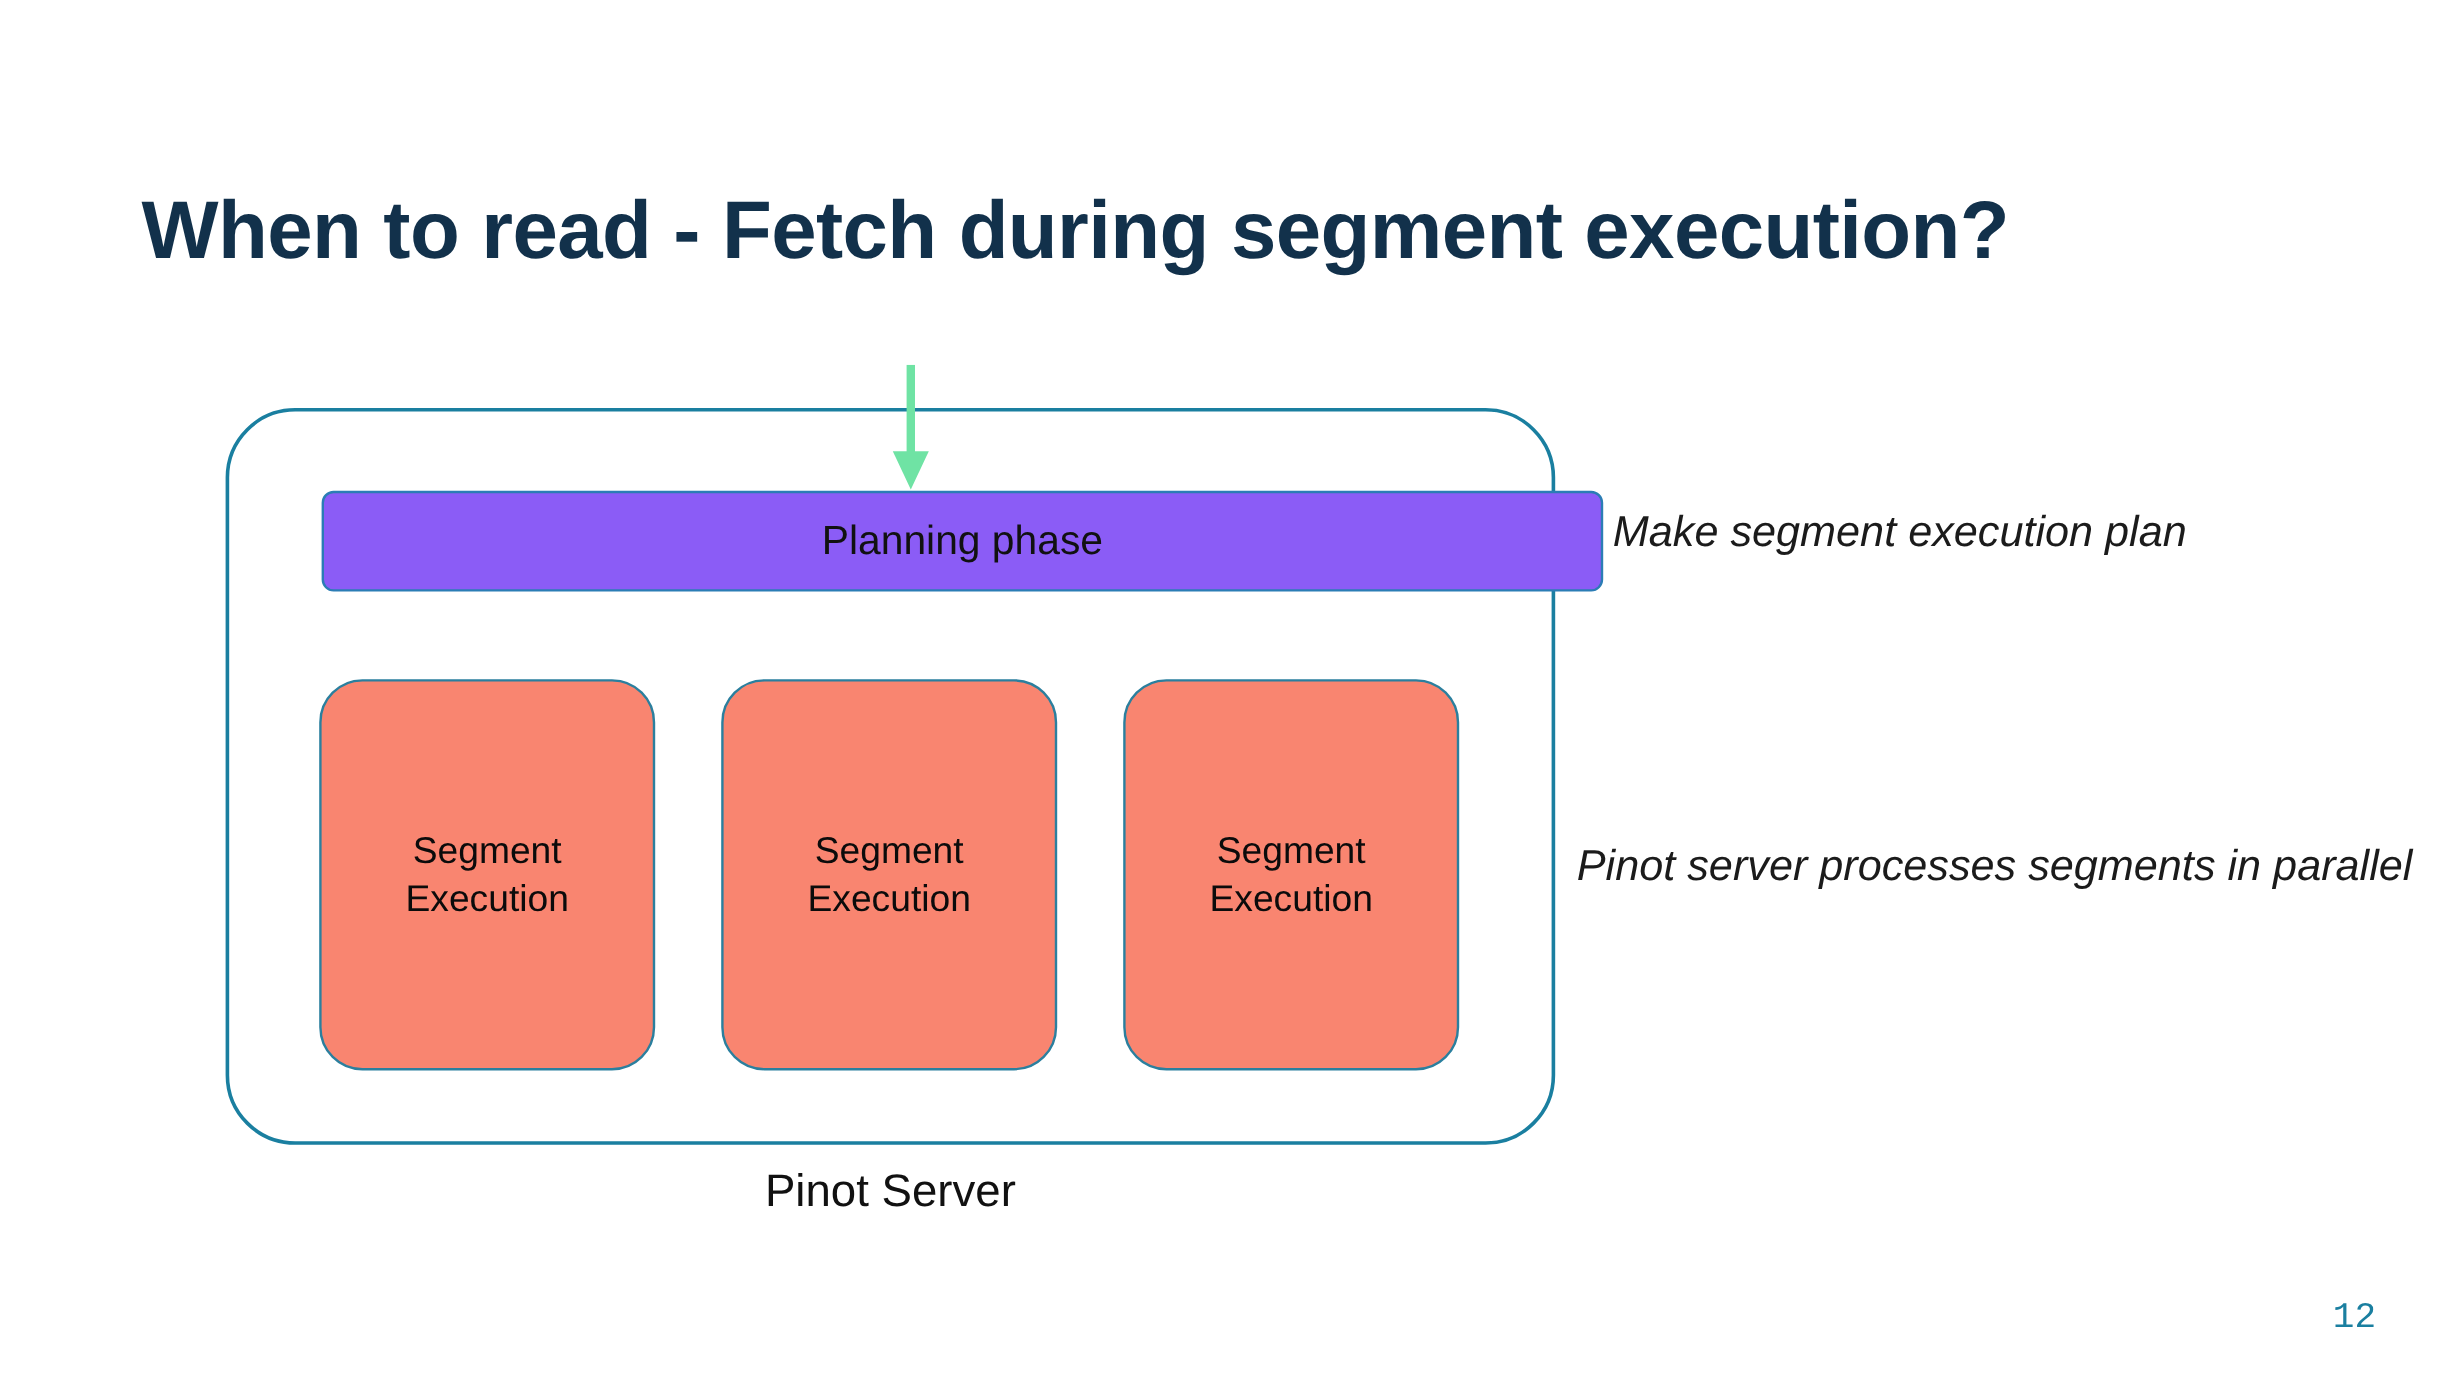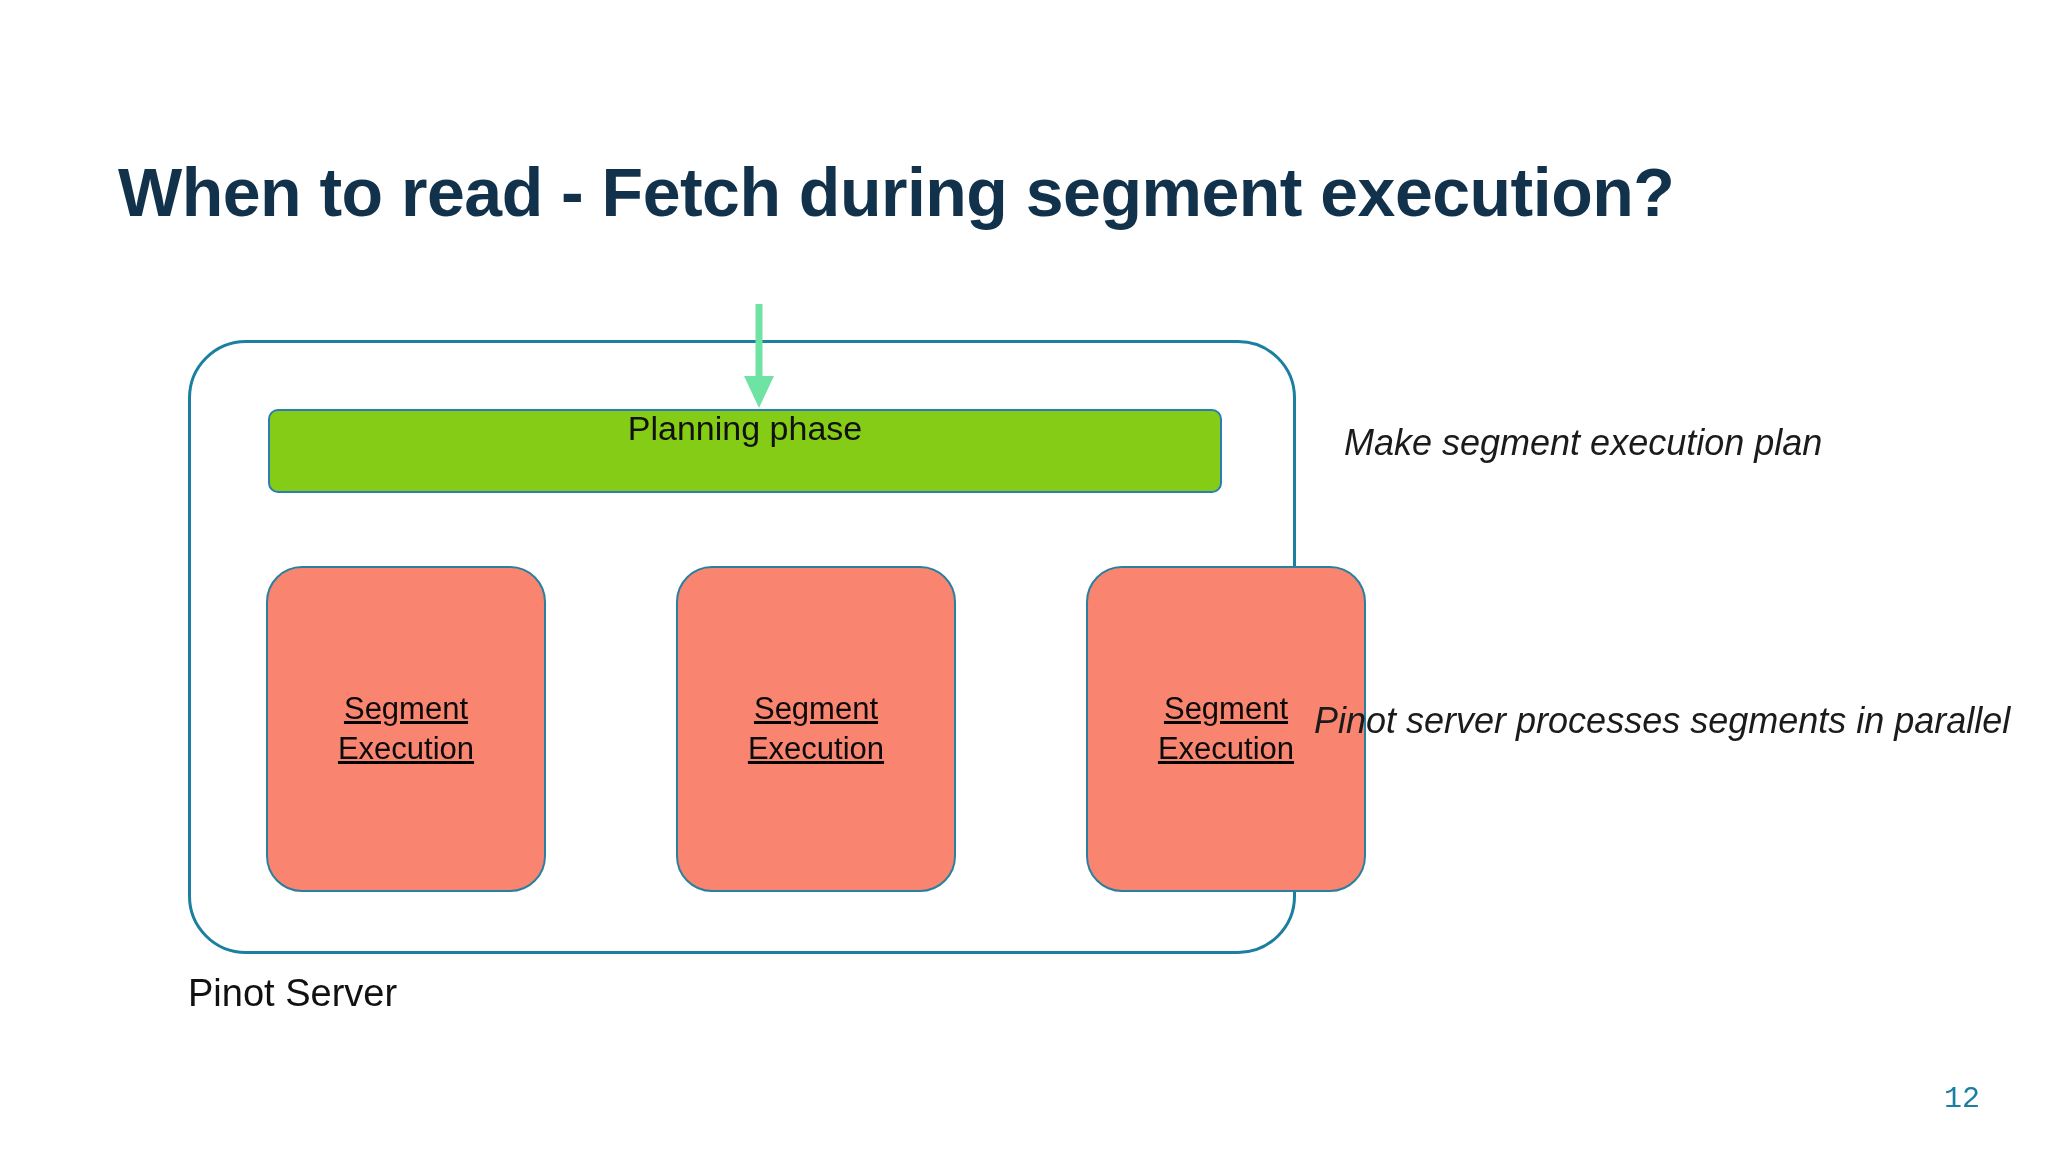--- a/index.html
+++ b/index.html
@@ -67,46 +67,46 @@
     width: 48px;
     height: 106px;
     overflow: visible;
   }
 
   
   #planning-phase-box {
     position: absolute;
     left: 268px;
     top: 409px;
-    width: 954px;
+    width: 1068px;
     height: 84px;
-    background: #84cc16;
+    background: #8b5cf6;
     border: 2.5px solid #2b7db5;
     border-radius: 10px;
     box-sizing: border-box;
     display: flex;
+    align-items: center;
     justify-content: center;
   }
   #planning-phase-label {
     font-family: "Liberation Sans", sans-serif;
     font-size: 34px;
     color: #111111;
     line-height: 1;
   }
 
   
   #segment-row {
     position: absolute;
     left: 266px;
     top: 566px;
-    width: 1100px;
+    width: 950px;
     height: 326px;
     display: flex;
     justify-content: space-between;
-    text-decoration: underline;
   }
   .segment-box {
     width: 280px;
     height: 326px;
     background: #f98570;
     border: 2.5px solid #2b7f9e;
     border-radius: 36px;
     box-sizing: border-box;
     display: flex;
     align-items: center;
@@ -120,21 +120,21 @@
     text-align: center;
     white-space: pre-line;
   }
 
   
   #pinot-server-caption {
     position: absolute;
     left: 188px;
     top: 972px;
     width: 1108px;
-    text-align: left;
+    text-align: center;
     font-family: "Liberation Sans", sans-serif;
     font-size: 38px;
     color: #111111;
   }
 
   
   .annotation {
     position: absolute;
     font-family: "Liberation Sans", sans-serif;
     color: #1b1b1b;

